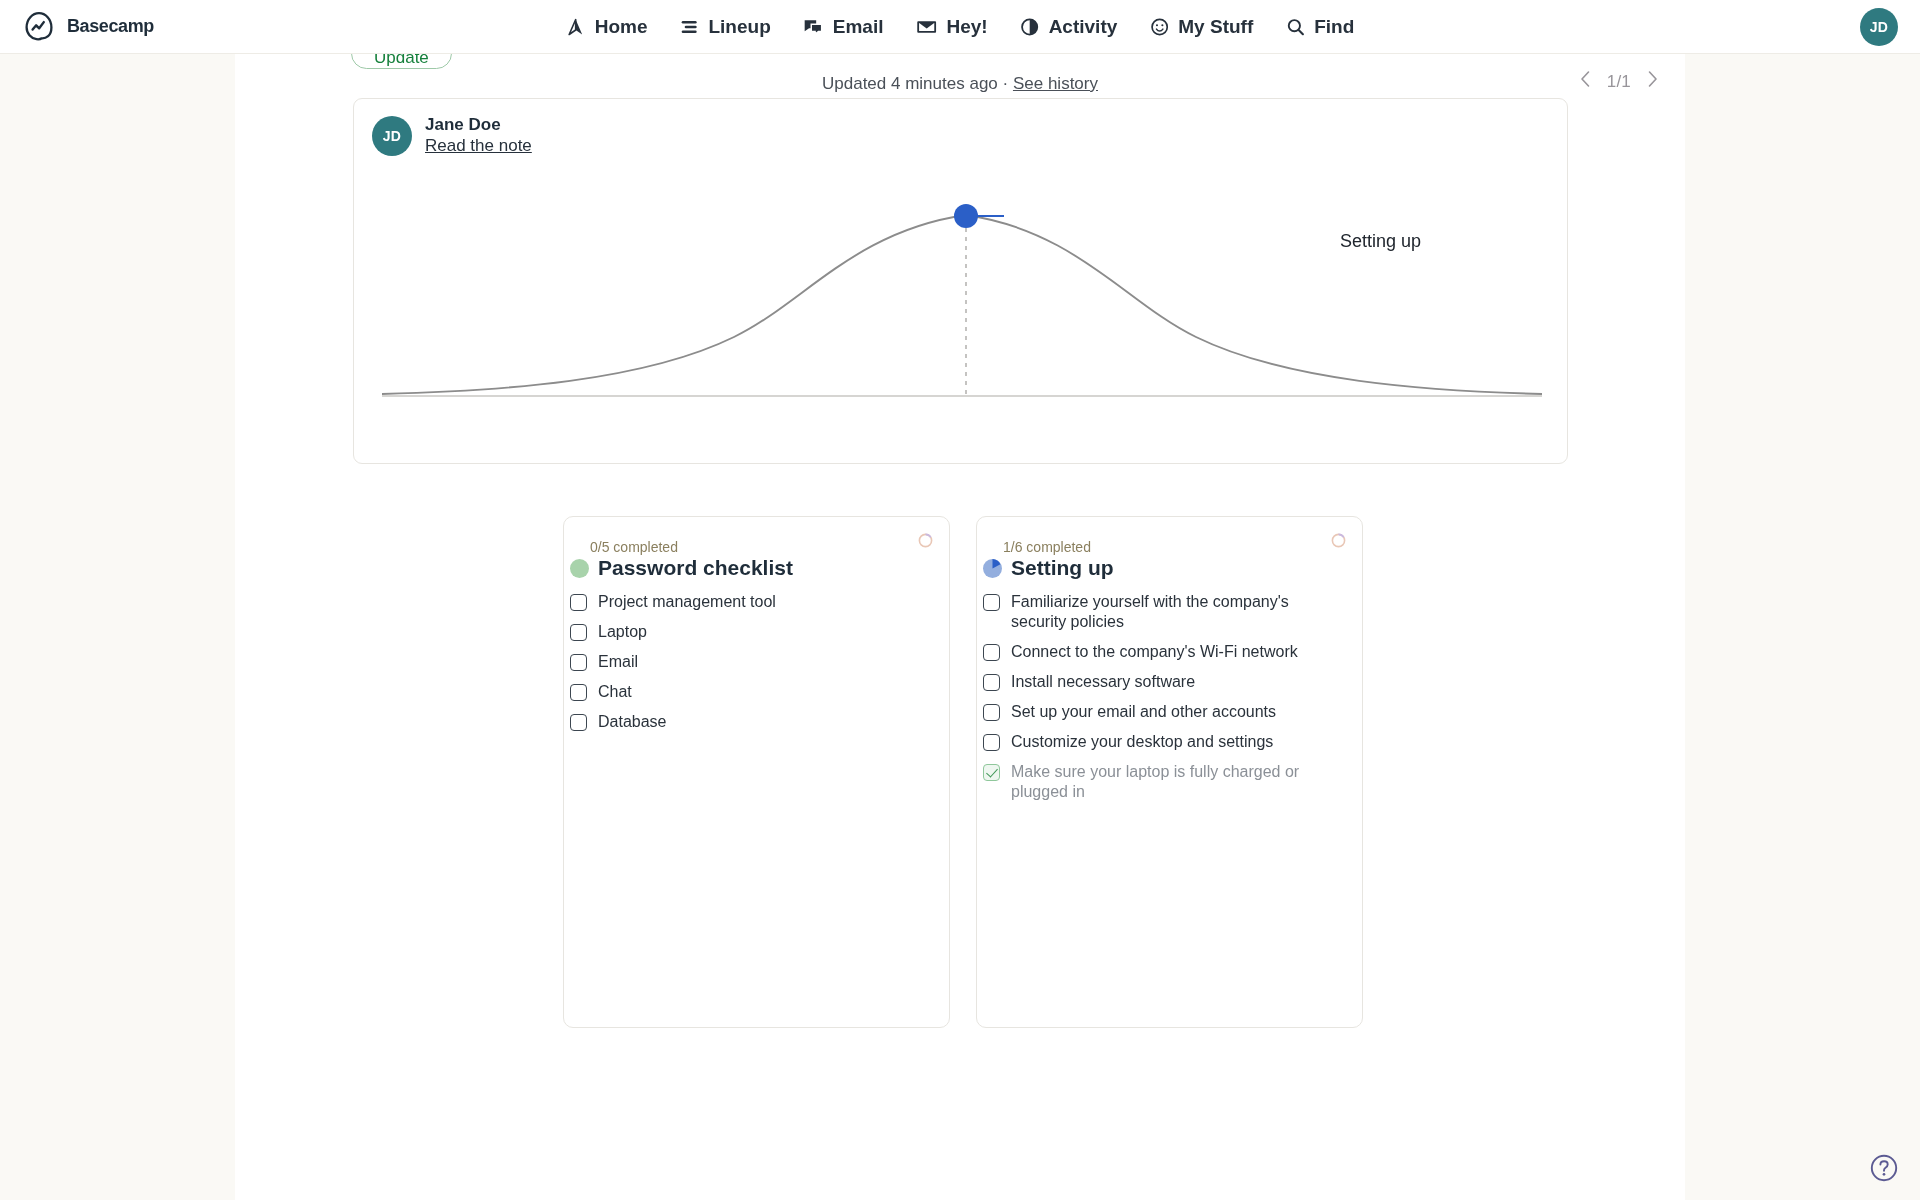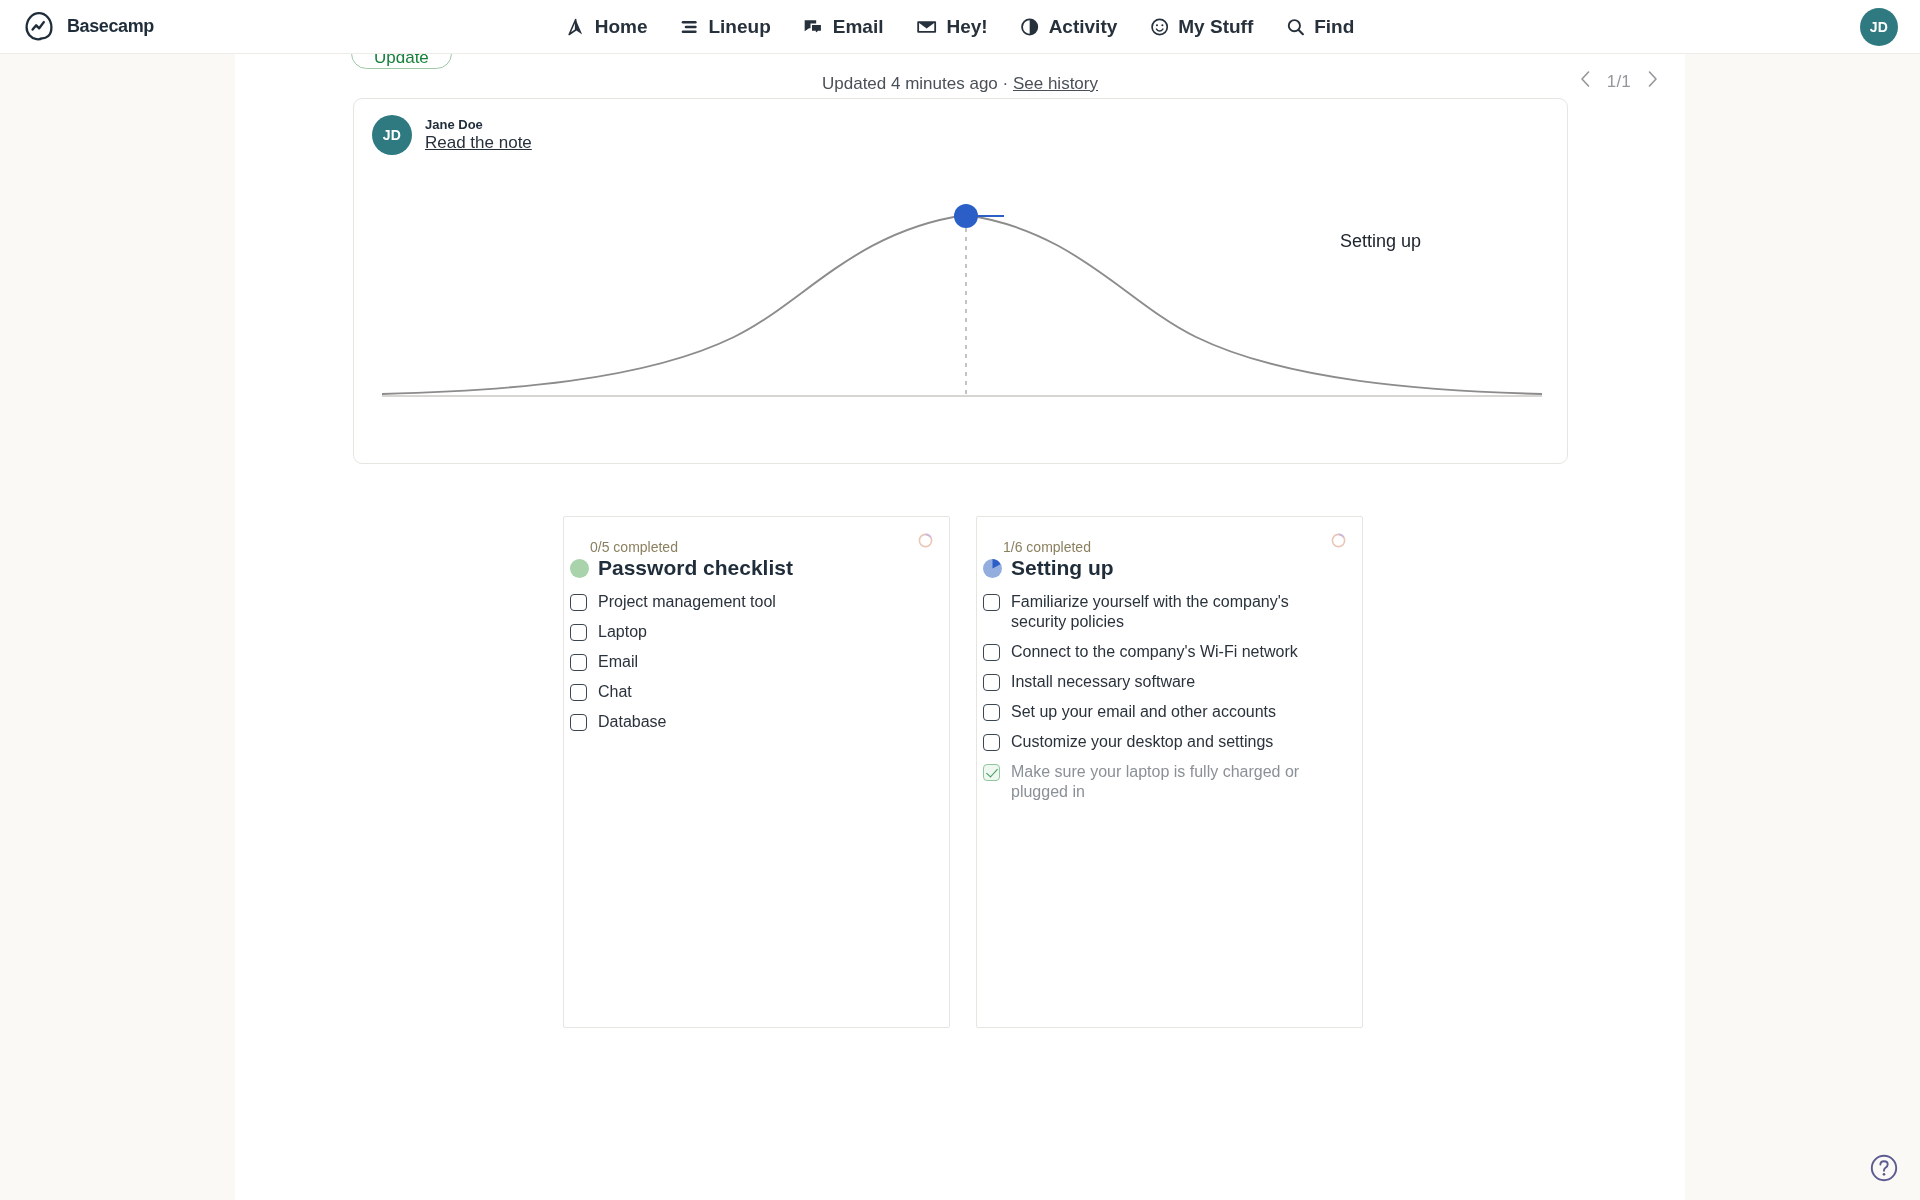--- a/index.html
+++ b/index.html
@@ -108,21 +108,21 @@
   }
   .hill-avatar {
     width: 40px; height: 40px; border-radius: 50%;
     background: #2f7a80; color: #fff;
     font-size: 14px; font-weight: bold;
     display: flex; align-items: center; justify-content: center;
     letter-spacing: 0.3px;
   }
   .hill-person-text { display: flex; flex-direction: column; gap: 1px; }
   .hill-person-name {
-    font-size: 13px; font-weight: bold; color: #1f2d3a;
+    font-size: 17px; font-weight: bold; color: #1f2d3a;
   }
   .hill-person-link {
     font-size: 17px; color: #27313c;
     text-decoration: underline; cursor: pointer;
   }
   .hill-svg { position: absolute; left: 0; top: 0; }
   .hill-dot-label {
     position: absolute;
     left: 986px; top: 132px;
     font-size: 18px; color: #20262e;
@@ -141,21 +141,21 @@
   
   .cards-row {
     position: absolute;
     left: 328px; top: 462px;
     display: flex; gap: 26px;
   }
   .card {
     width: 387px; height: 512px;
     background: #ffffff;
     border: 1px solid #e7e5e0;
-    border-radius: 2px;
+    border-radius: 10px;
     position: relative;
     padding: 22px 22px 0 26px;
   }
   .card-progress-ring {
     position: absolute; right: 16px; top: 16px;
     width: 15px; height: 15px;
     cursor: pointer;
   }
   .card-count {
     font-size: 14px; color: #8a7f5e;

